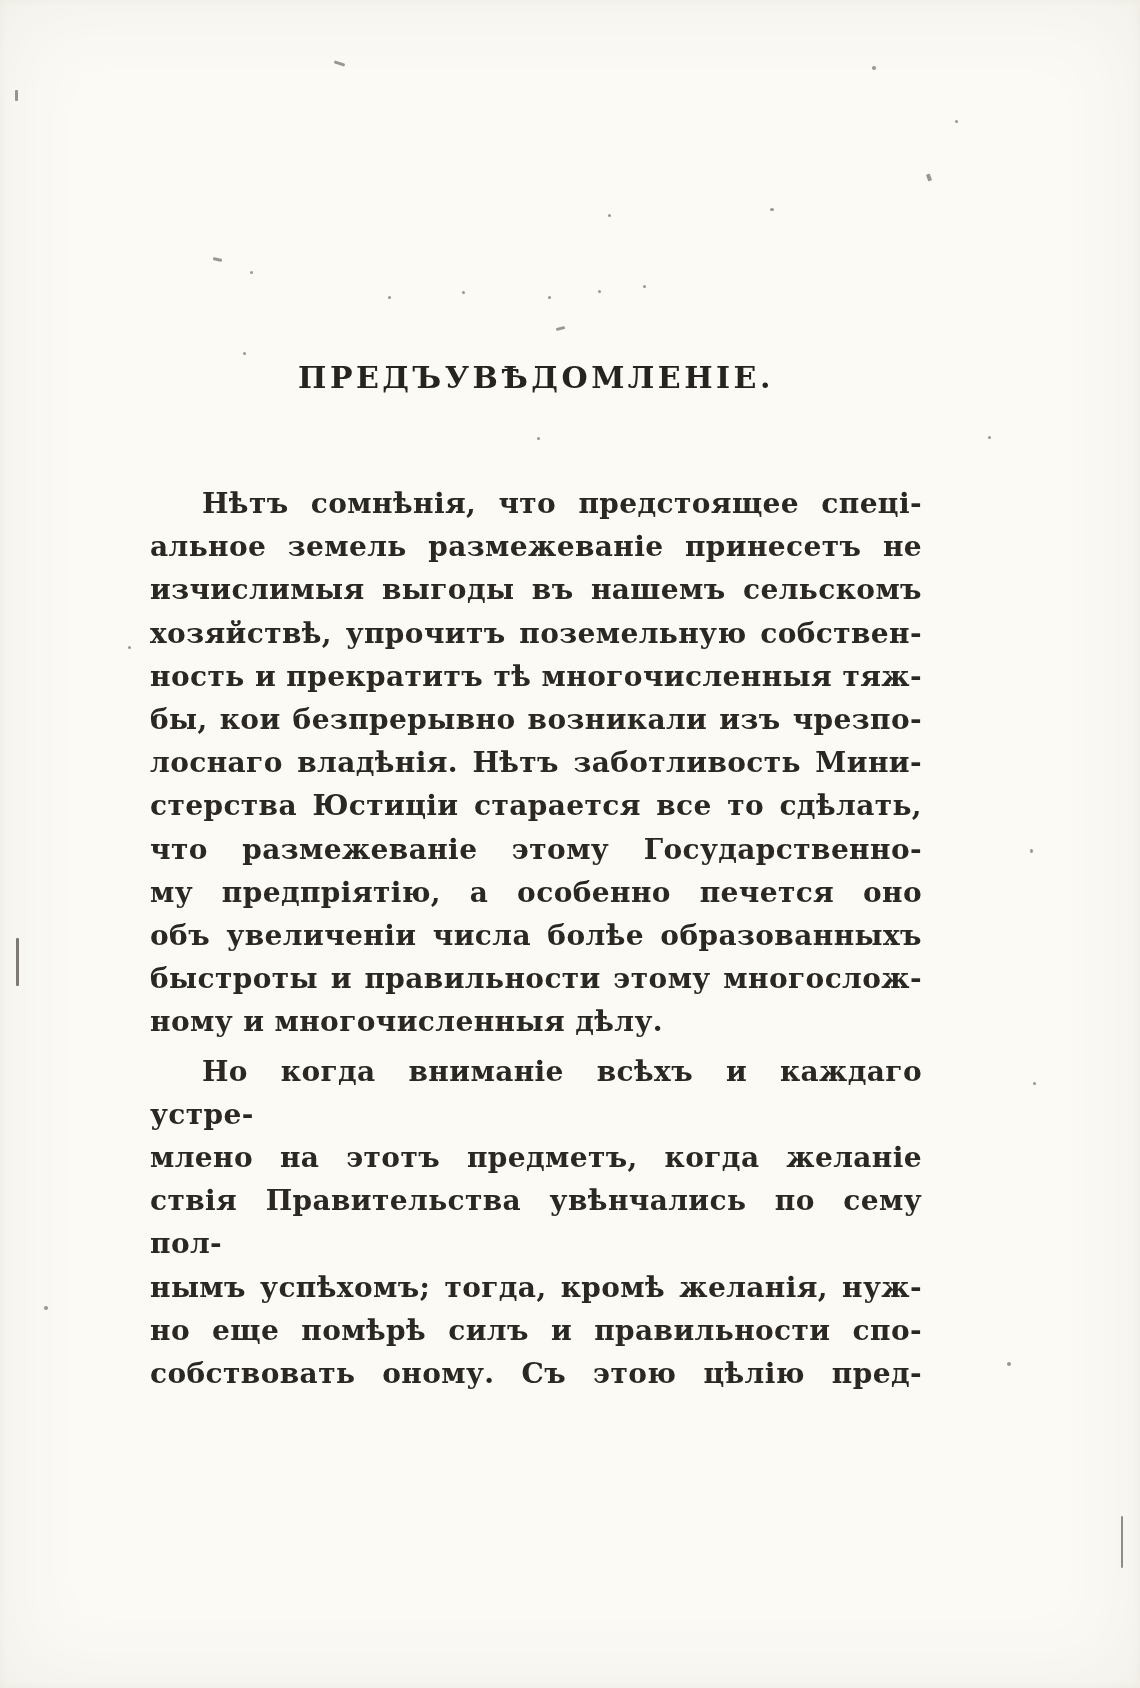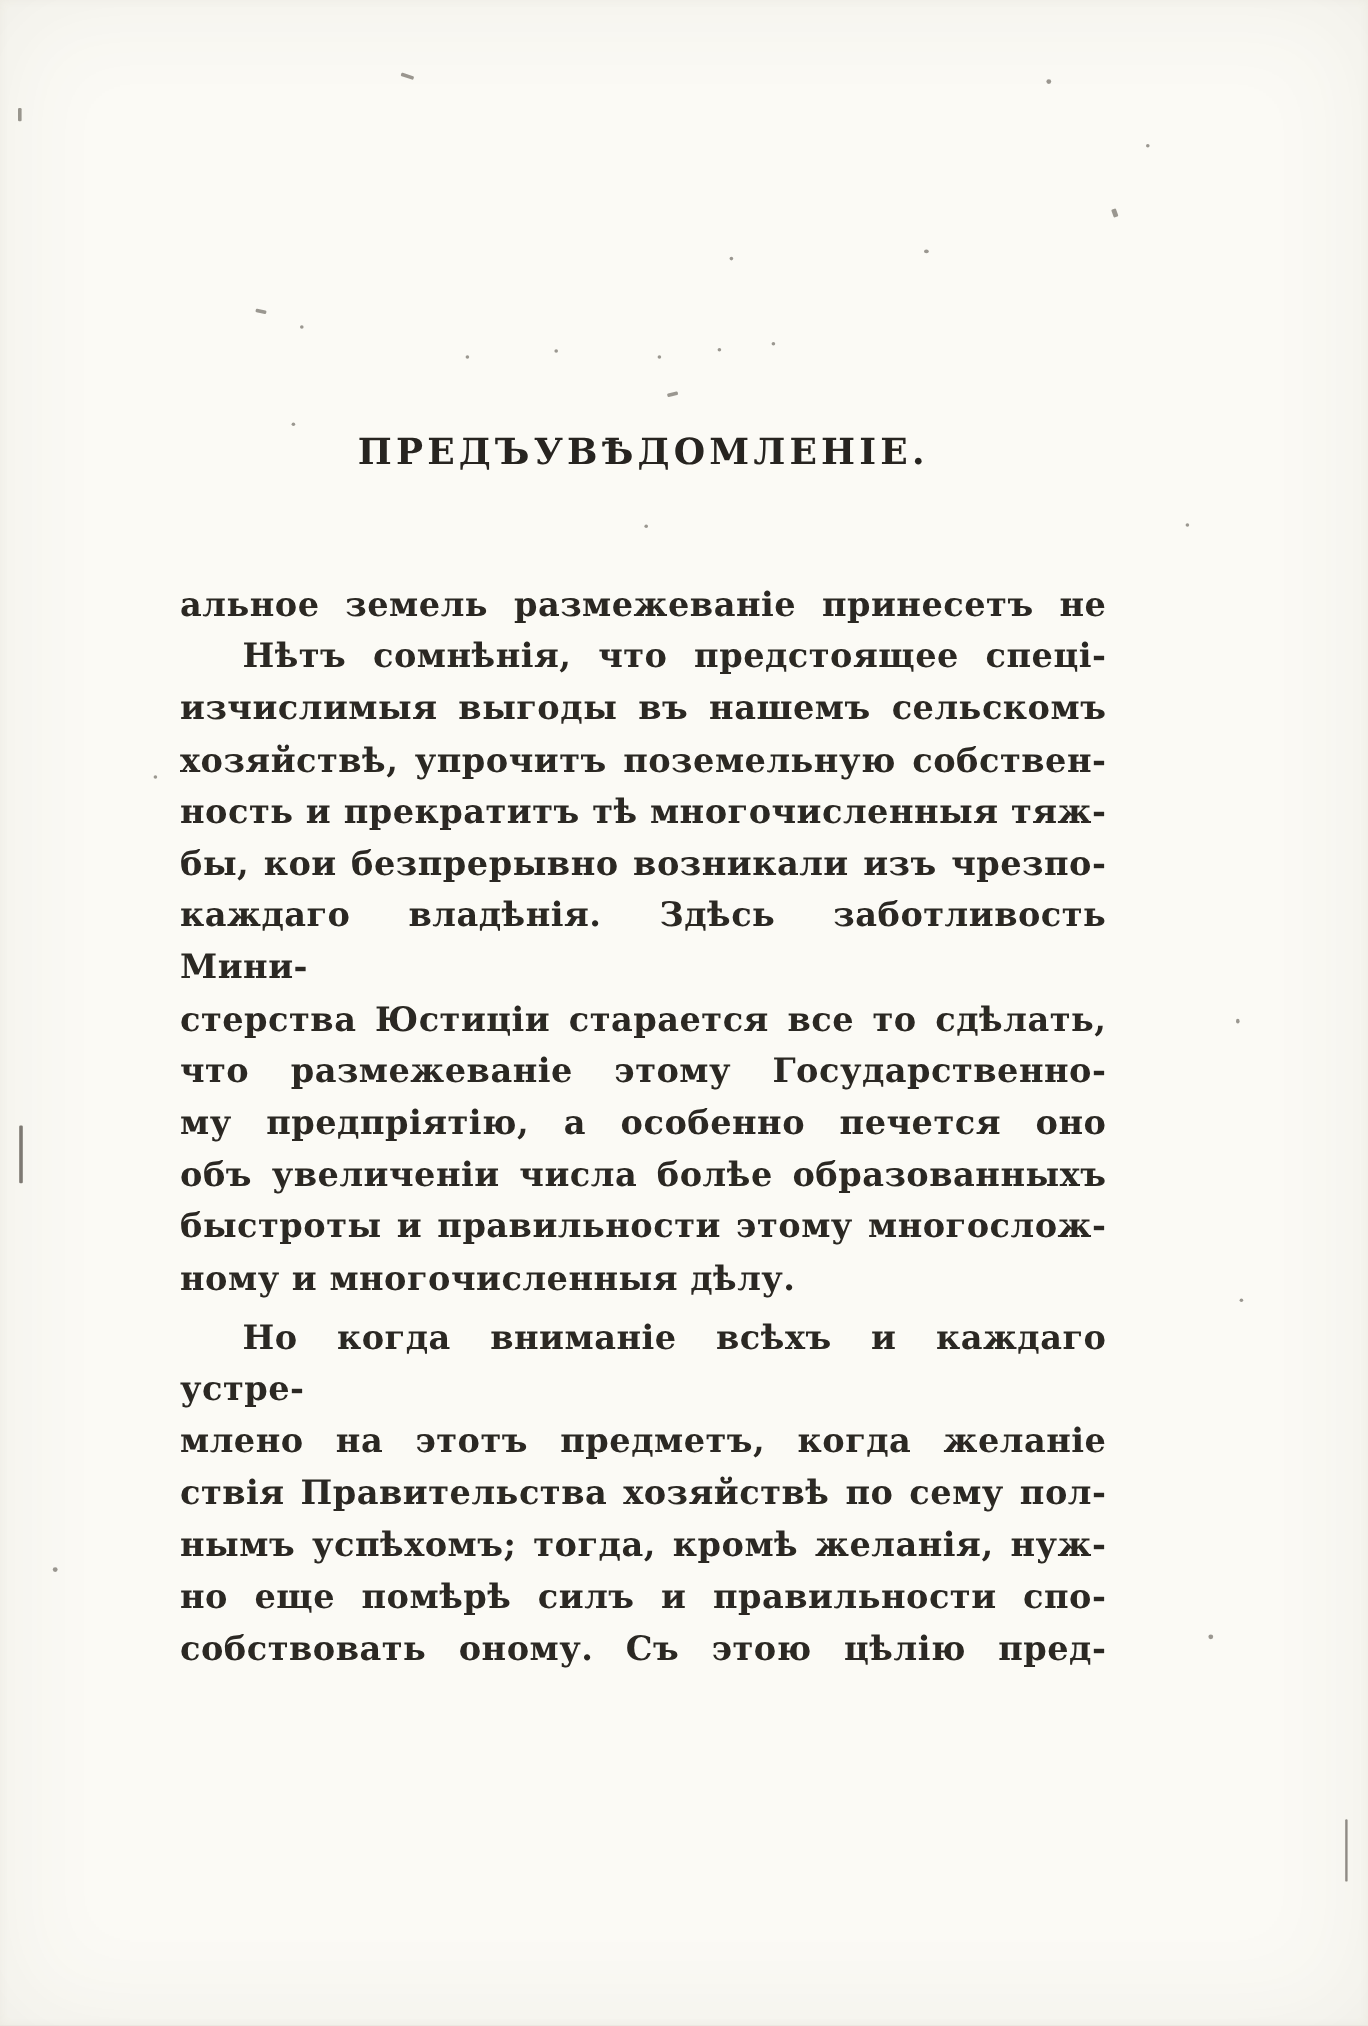--- a/index.html
+++ b/index.html
@@ -67,36 +67,36 @@
   }
 </style>
 </head>
 <body>
 
 <div class="page">
 
   <div class="heading">ПРЕДЪУВѢДОМЛЕНІЕ.</div>
 
   <div class="body-text">
+    <div class="line indent">Нѣтъ сомнѣнія, что предстоящее спеці-</div>
     <div class="line">альное земель размежеваніе принесетъ не</div>
-    <div class="line indent">Нѣтъ сомнѣнія, что предстоящее спеці-</div>
     <div class="line">изчислимыя выгоды въ нашемъ сельскомъ</div>
     <div class="line">хозяйствѣ, упрочитъ поземельную собствен-</div>
     <div class="line">ность и прекратитъ тѣ многочисленныя тяж-</div>
     <div class="line">бы, кои безпрерывно возникали изъ чрезпо-</div>
-    <div class="line">каждаго владѣнія. Здѣсь заботливость Мини-</div>
+    <div class="line">лоснаго владѣнія. Нѣтъ заботливость Мини-</div>
     <div class="line">стерства Юстиціи старается все то сдѣлать,</div>
     <div class="line">что размежеваніе этому Государственно-</div>
     <div class="line">му предпріятію, а особенно печется оно</div>
     <div class="line">объ увеличеніи числа болѣе образованныхъ</div>
     <div class="line">быстроты и правильности этому многослож-</div>
     <div class="line nojust">ному и многочисленныя дѣлу.</div>
     <div class="line indent para-gap">Но когда вниманіе всѣхъ и каждаго устре-</div>
     <div class="line">млено на этотъ предметъ, когда желаніе</div>
-    <div class="line">ствія Правительства хозяйствѣ по сему пол-</div>
+    <div class="line">ствія Правительства увѣнчались по сему пол-</div>
     <div class="line">нымъ успѣхомъ; тогда, кромѣ желанія, нуж-</div>
     <div class="line">но еще помѣрѣ силъ и правильности спо-</div>
     <div class="line">собствовать оному. Съ этою цѣлію пред-</div>
   </div>
 
   <div class="speck bar" style="left:334px; top:62px;  width:11px; height:3px; transform:rotate(18deg);"></div>
   <div class="speck" style="left:872px; top:66px;  width:4px;  height:4px;"></div>
   <div class="speck bar" style="left:15px;  top:90px;  width:3px;  height:11px;"></div>
   <div class="speck" style="left:955px; top:120px; width:3px;  height:3px;"></div>
   <div class="speck bar" style="left:927px; top:174px; width:4px;  height:7px; transform:rotate(-20deg);"></div>

